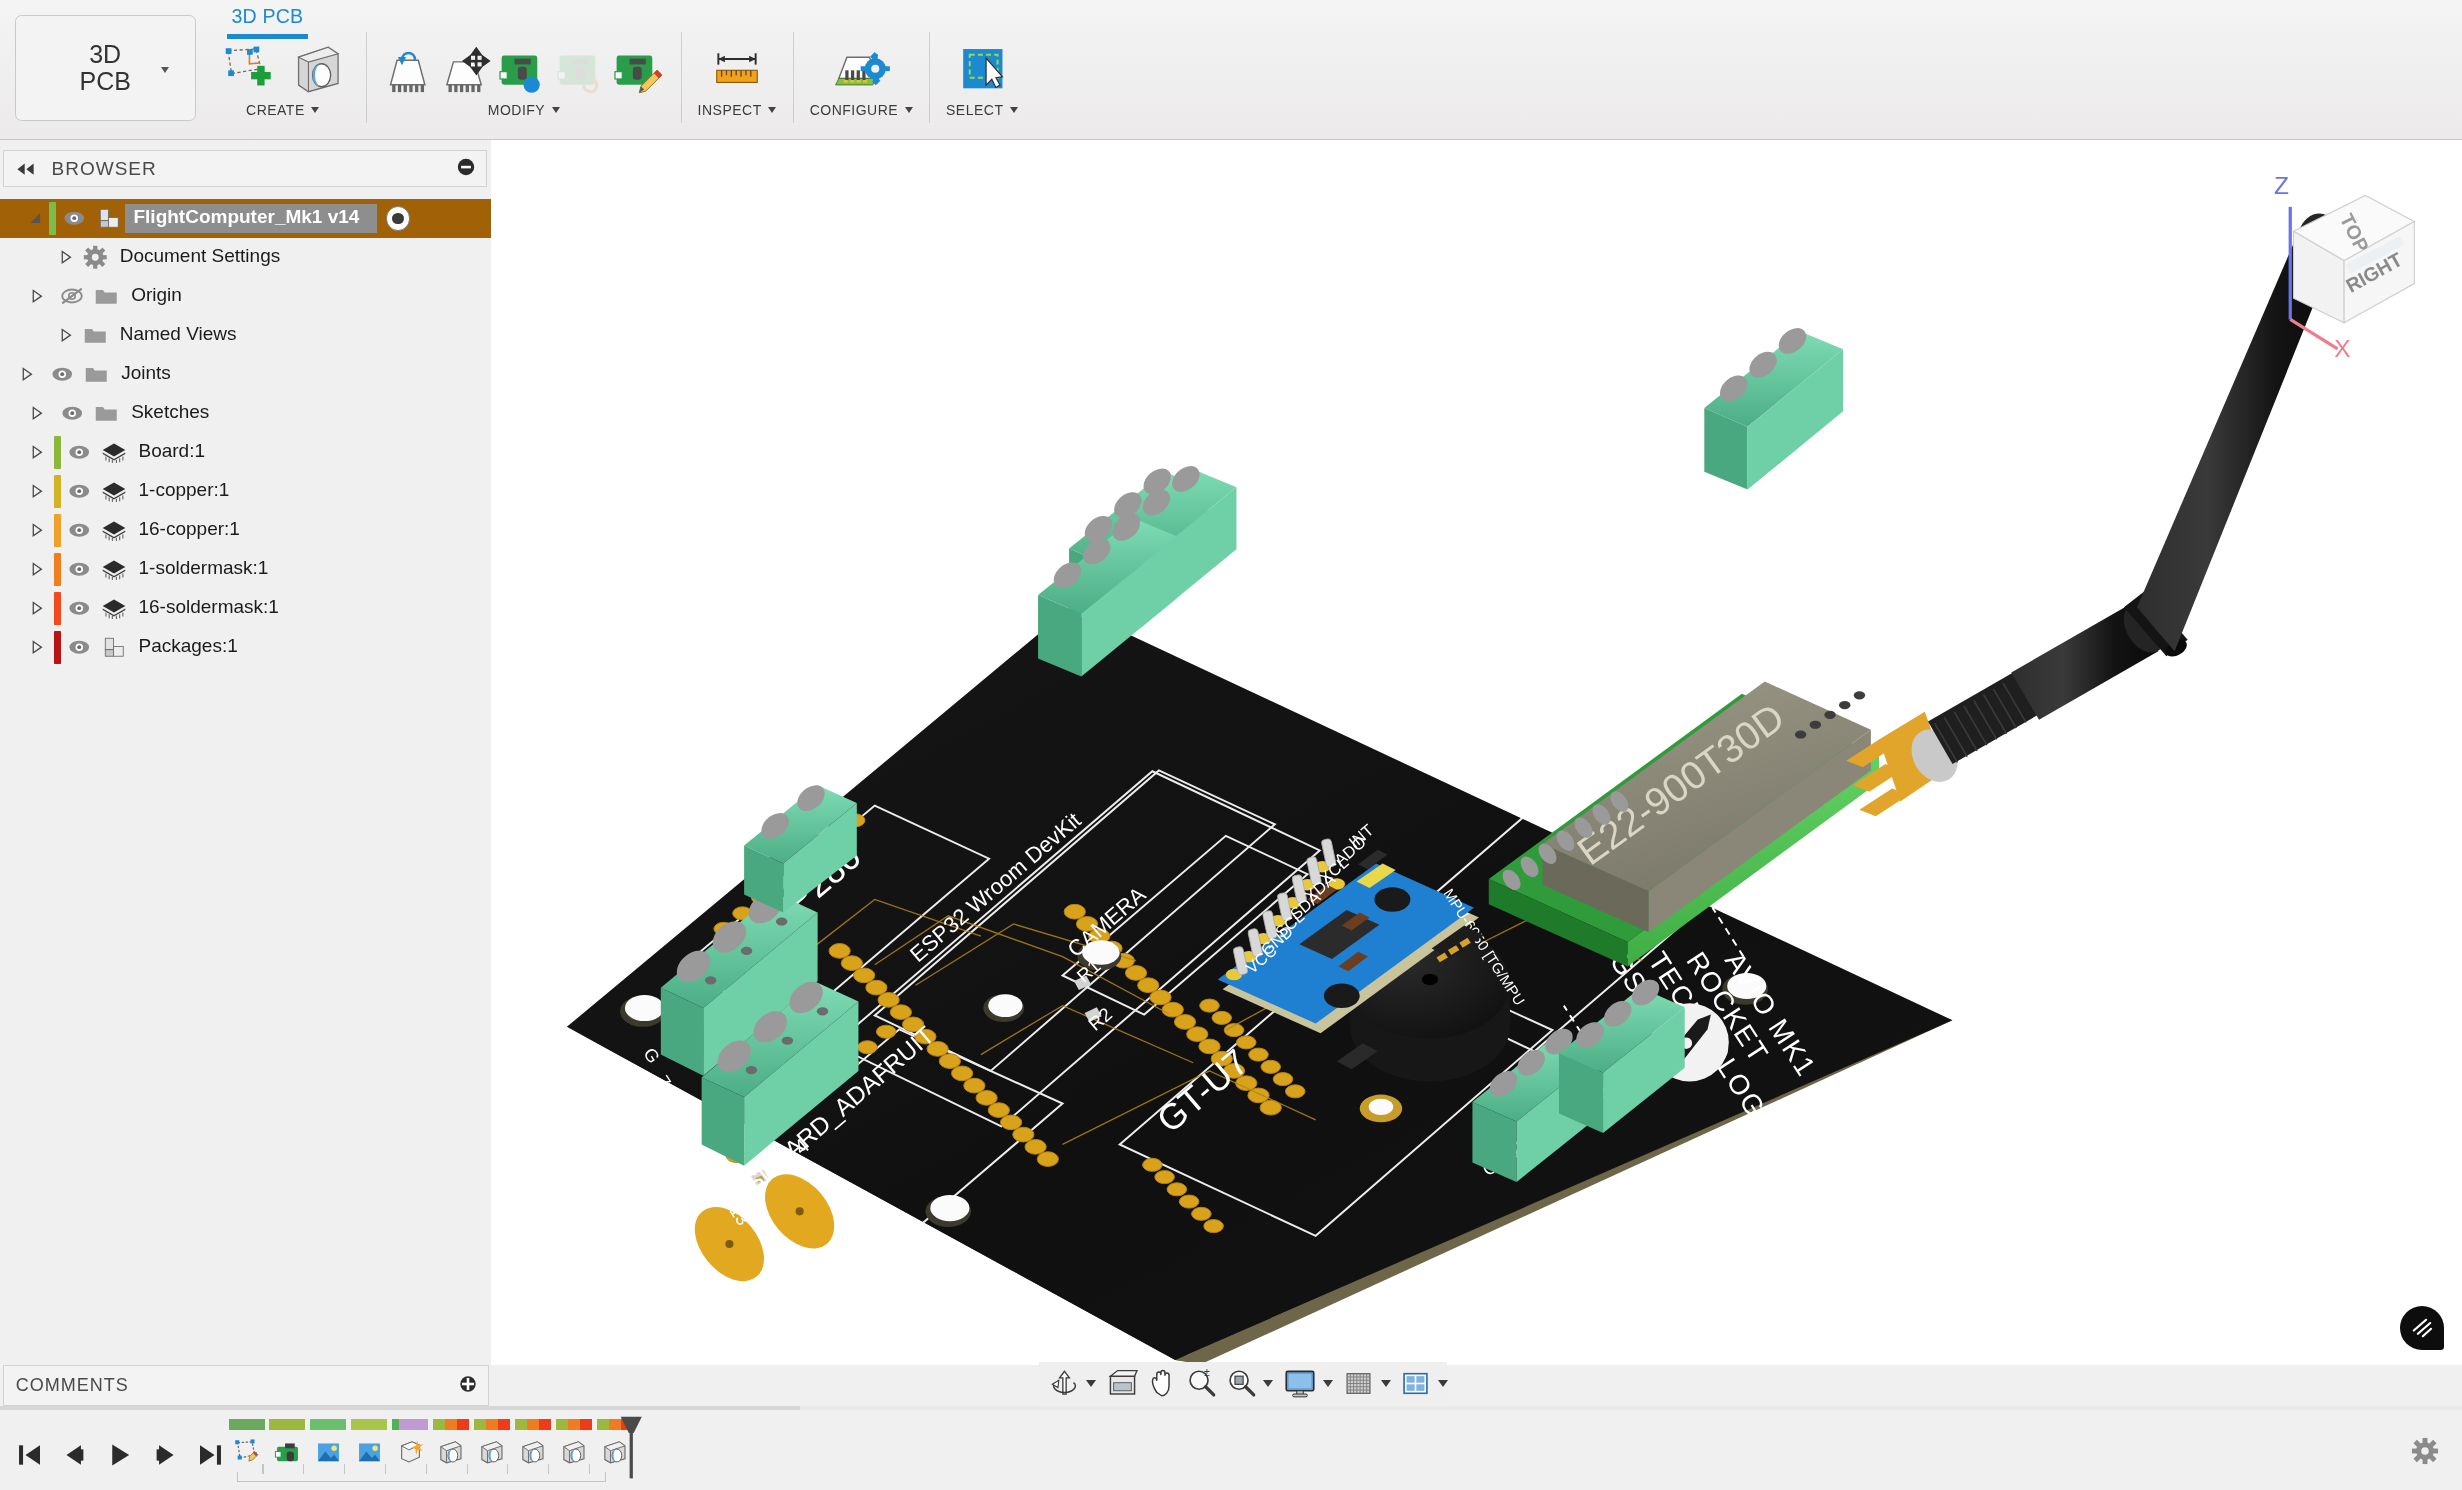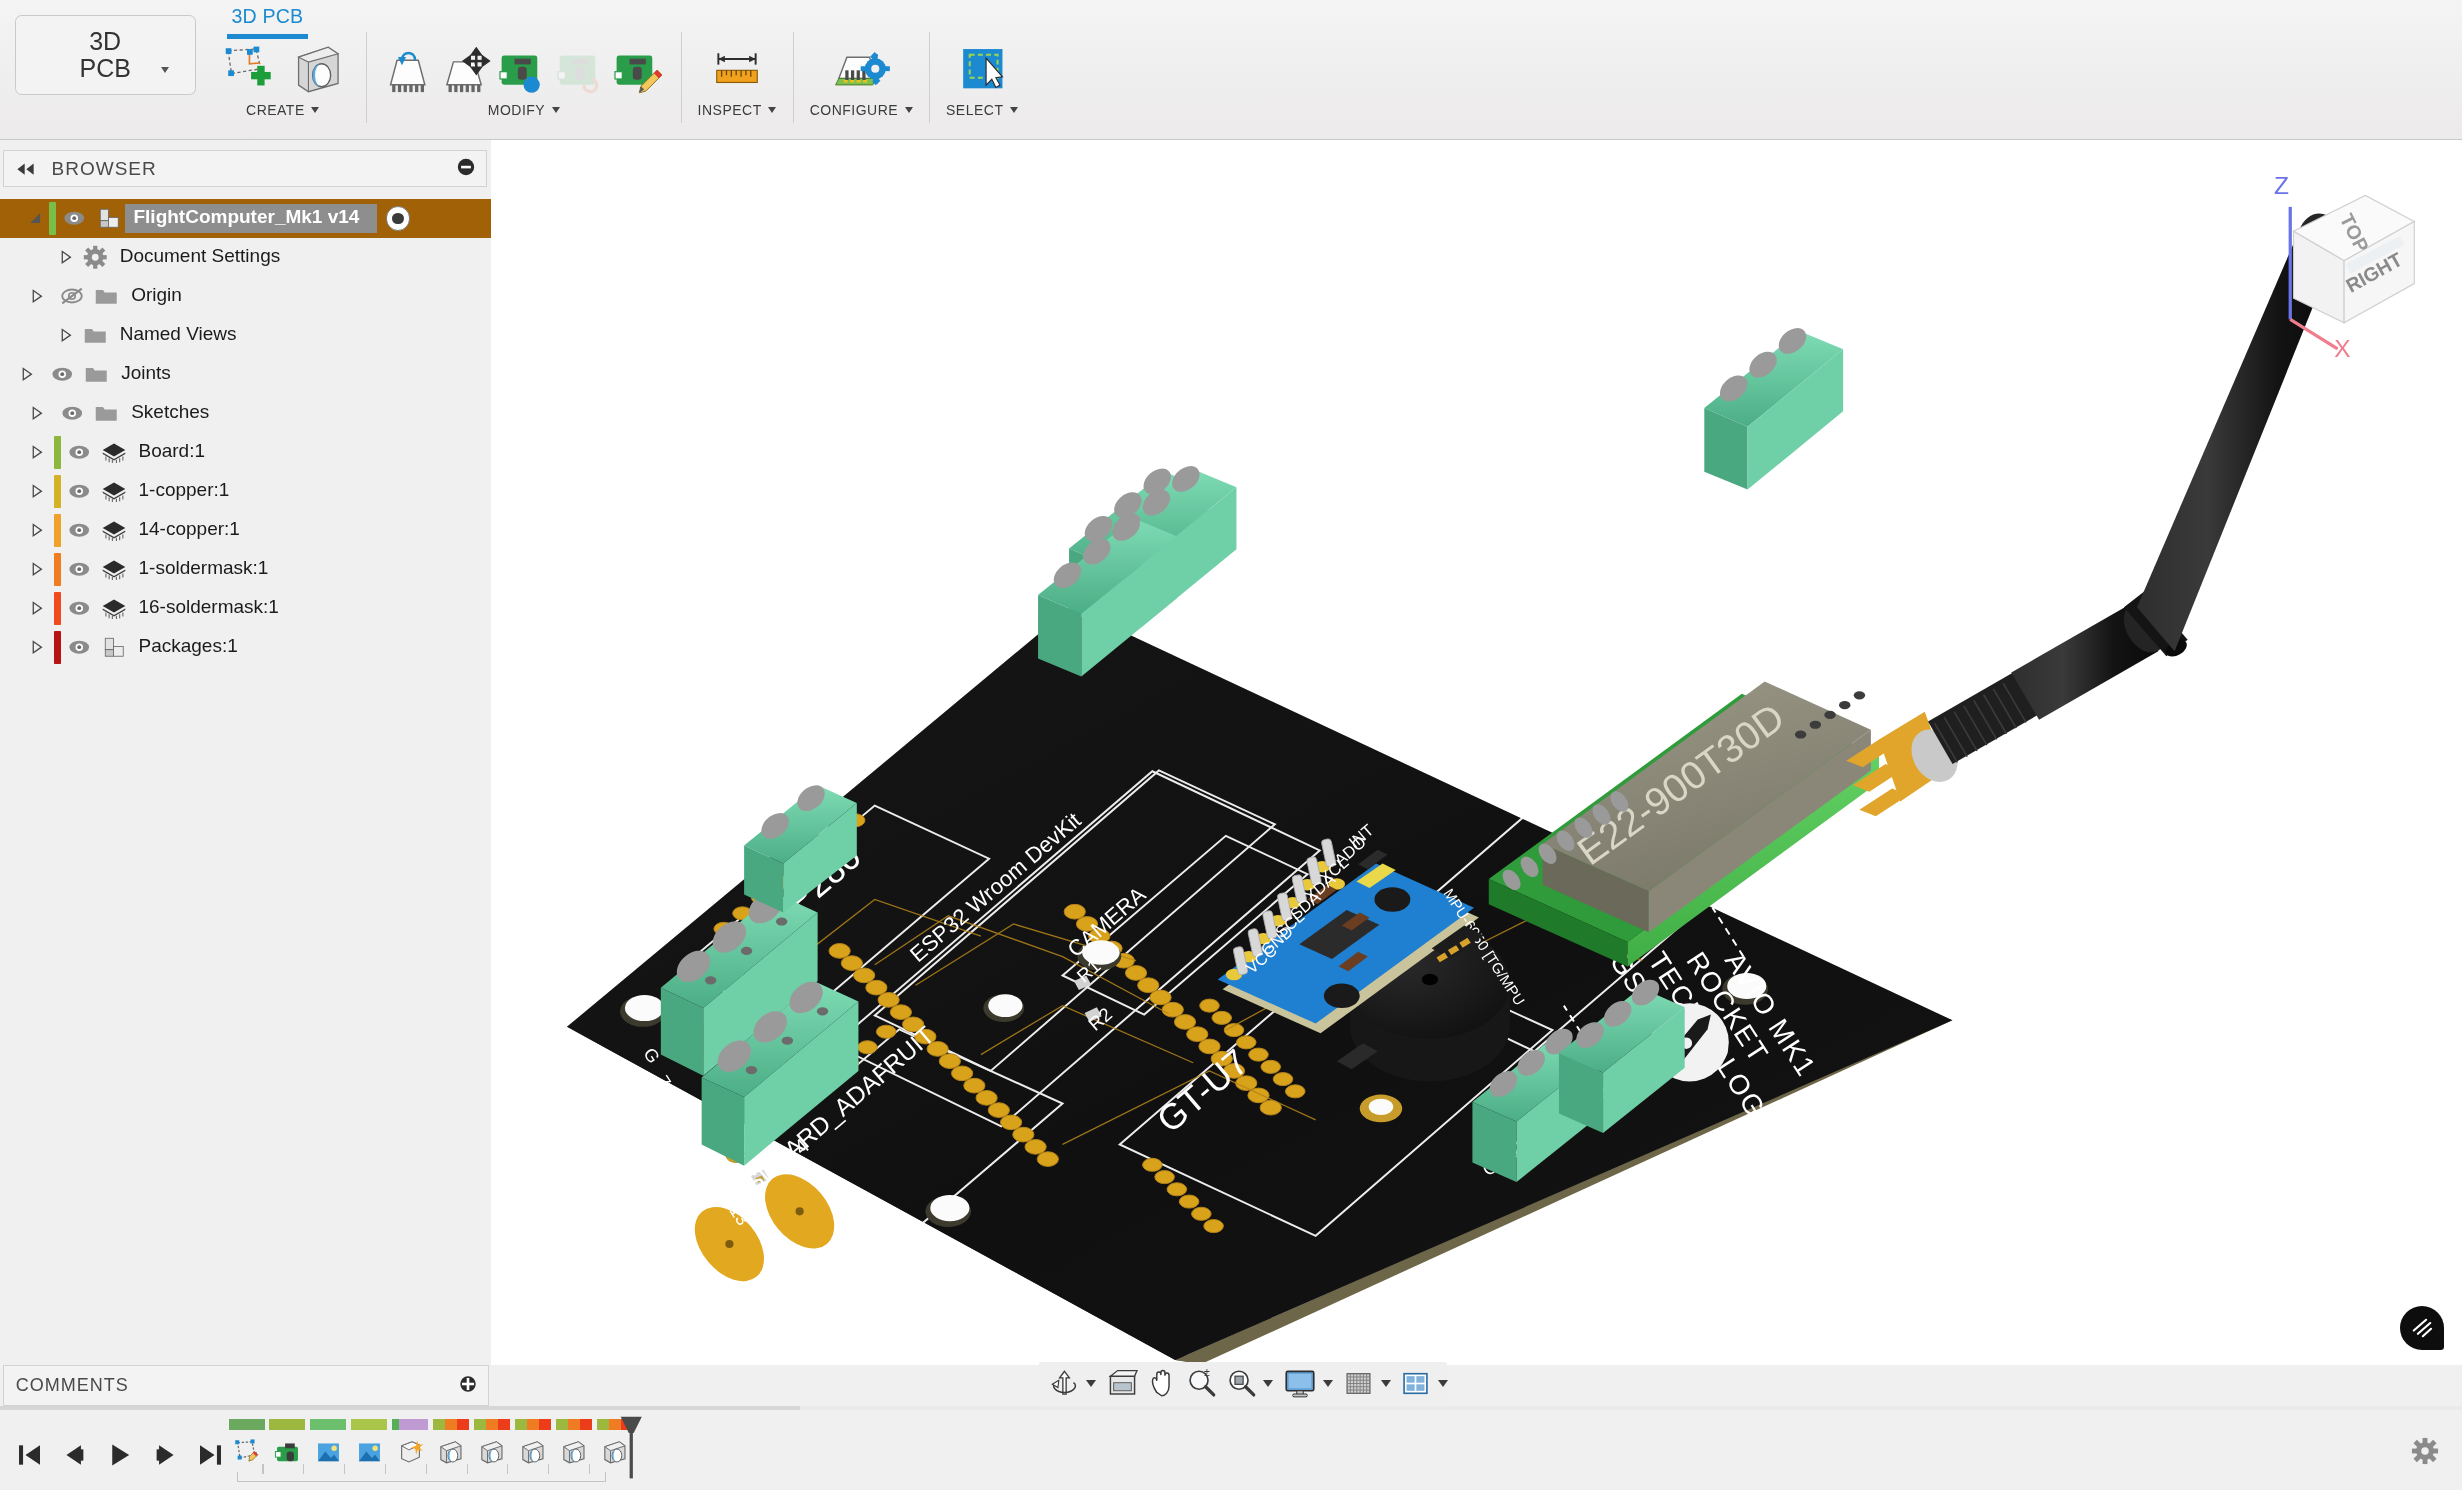--- a/index.html
+++ b/index.html
@@ -16,21 +16,21 @@
 
   
   .ribbon {
     position: absolute; left:0; top:0; width:2462px; height:140px;
     background: linear-gradient(#f4f4f4, #eceaea);
     border-bottom: 0.8px solid #c8c8c8;
     display: flex; align-items: flex-start;
   }
   .ws-selector {
     margin: 14.7px 0 0 14.7px;
-    width: 181px; height: 80px;
+    width: 181px; height: 106px;
     border: 0.8px solid #c9c9c9; border-radius: 6.5px;
     background: #f3f3f3;
     display:flex; align-items:center; justify-content:center;
     position: relative;
   }
   .ws-selector .ws-label {
     font-size: 25px; color:#333; text-align:center; line-height:1.08; font-weight:400;
   }
   .ws-selector .ws-caret {
     position:absolute; right:26px; top:51px;
@@ -598,21 +598,21 @@
               <g stroke="#6a6a6a" stroke-width="1.4">
                 <line x1="6" y1="18" x2="6" y2="23"></line>
                 <line x1="10" y1="20" x2="10" y2="25"></line>
                 <line x1="14" y1="22" x2="14" y2="26"></line>
                 <line x1="19" y1="22" x2="19" y2="26"></line>
                 <line x1="23" y1="20" x2="23" y2="25"></line>
                 <line x1="27" y1="18" x2="27" y2="23"></line>
               </g>
             </svg>
         </span>
-        <span class="nodelabel">14-copper:1</span>
+        <span class="nodelabel">16-copper:1</span>
       </div>
 
       <div class="tree-row" style="padding-left:21px;">
         <span class="twist" style="width:33px;">
           <svg width="14.7" height="16.3" viewBox="0 0 18 20">
               <path d="M4 3 L14 10 L4 17 Z" fill="none" stroke="#4a4a4a" stroke-width="1.6"></path>
             </svg>
         </span>
         <span class="colorbar" style="background:#f07d20;"></span>
         <span class="eye">

